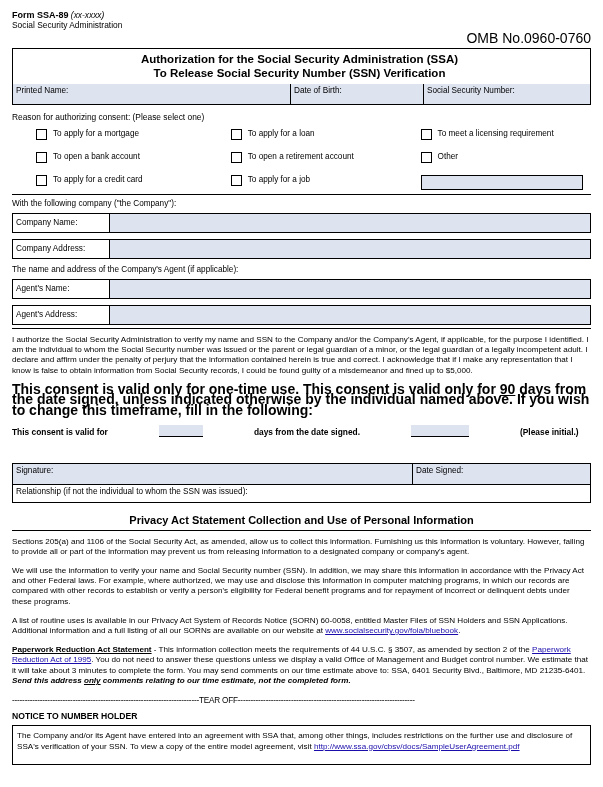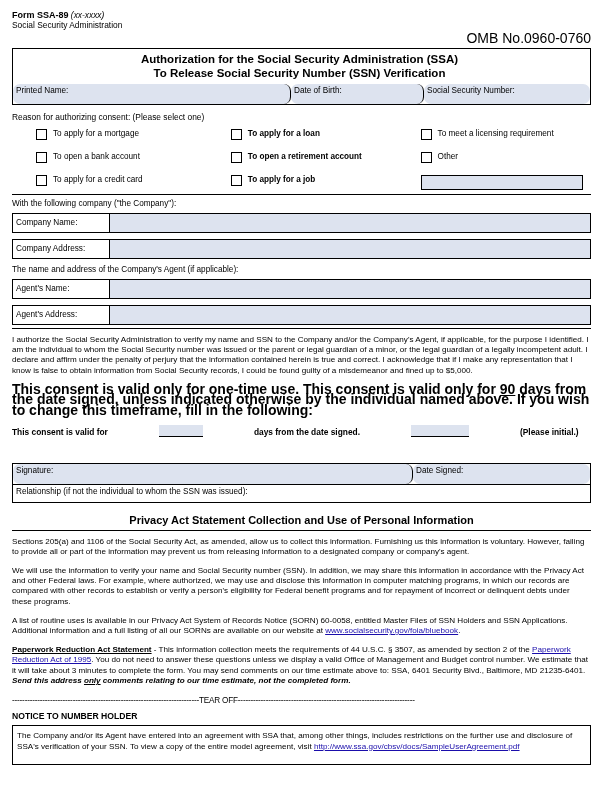--- a/index.html
+++ b/index.html
@@ -51,38 +51,38 @@
   }
   .cell {
     border-right: 1px solid #000;
     box-sizing: border-box;
     padding: 2px 3px 0 3px;
     font-size: 8.2px;
     height: 20px;
     position: relative;
   }
   .cell:last-child { border-right: none; }
-  .fillbg { background: #dde3ef; border-radius: 7px; }
+  .fillbg { background: #dde3ef; }
   .reason-hdr {
     font-size: 8.4px;
     margin: 7px 0 7px 0;
   }
   .cb-grid {
     display: block;
   }
   .cb-row {
     display: flex;
     margin-bottom: 12px;
   }
   .cb-col {
     display: flex;
     align-items: flex-start;
   }
   .cb-col.c1 { width: 200px; padding-left: 24px; }
-  .cb-col.c2 { width: 195px; font-weight: bold; }
+  .cb-col.c2 { width: 195px; }
   .cb-col.c3 { width: 175px; }
   .cb {
     width: 9px;
     height: 9px;
     border: 1px solid #000;
     background: #fff;
     display: inline-block;
     margin-right: 6px;
     flex: none;
     margin-top: 0px;

